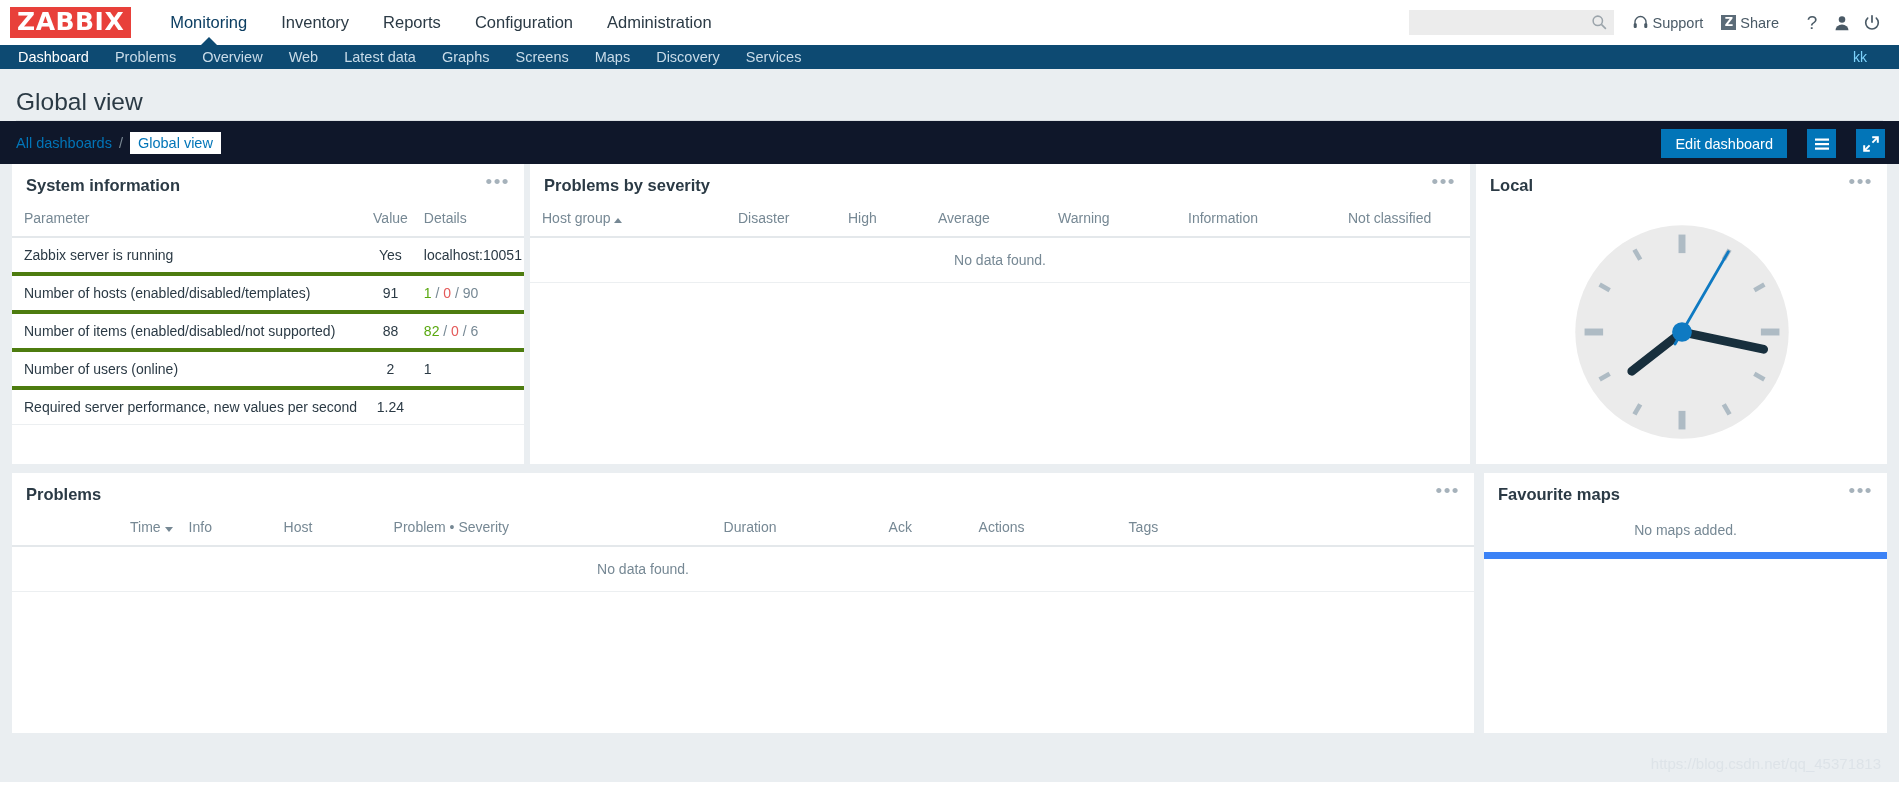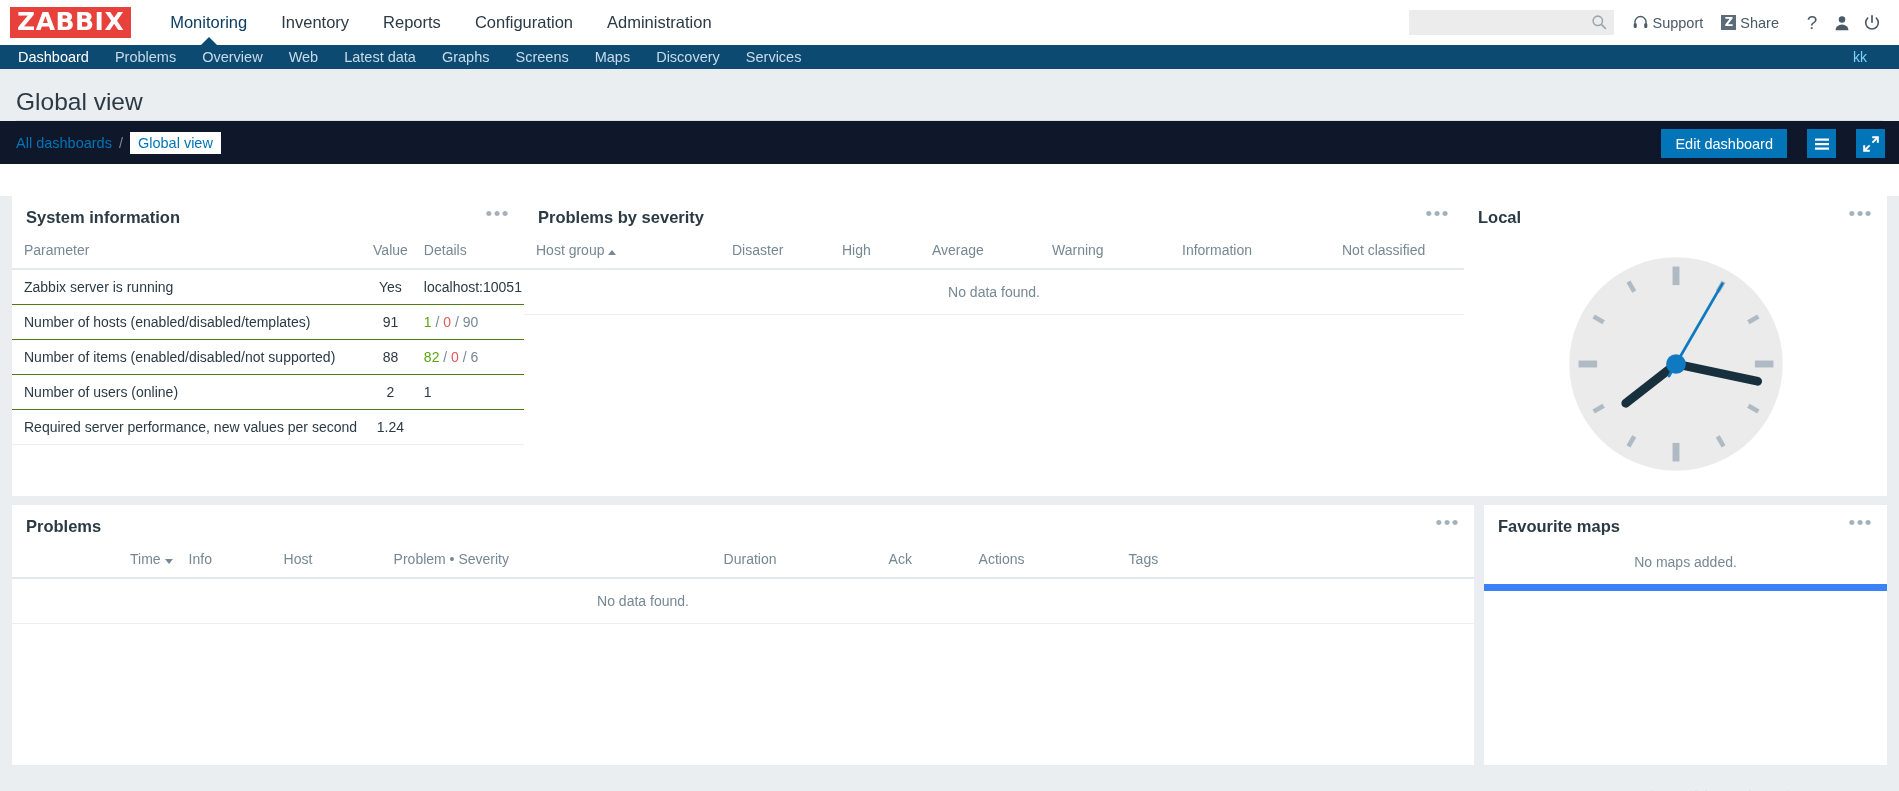--- a/index.html
+++ b/index.html
@@ -206,21 +206,21 @@
     display: inline-block;
   }
 
   
   .dash {
     background: #eaeef1;
     padding: 0 12px 0 12px;
     height: calc(791px - 45px - 36px - 51px - 1px - 40px);
     position: relative;
   }
-  .row1 { display: flex; gap: 0; height: 300px; margin-top: 32px; }
+  .row1 { display: flex; gap: 6px; height: 300px; }
   .row2 { display: flex; gap: 10px; margin-top: 9px; height: 260px; }
 
   .widget {
     background: #ffffff;
     position: relative;
     display: flex; flex-direction: column;
   }
   .w-head {
     padding: 12px 14px 10px 14px;
     display: flex; align-items: flex-start; justify-content: space-between;
@@ -247,21 +247,21 @@
     font-size: 14px;
     text-align: left;
     padding: 5px 8px 10px 8px;
     border-bottom: 2px solid #e4e8eb;
     white-space: nowrap;
   }
   table.zt td {
     font-size: 14px;
     color: #2b3a45;
     padding: 9px 8px;
-    border-bottom: 1px solid #4d7c0f;
+    border-bottom: 4px solid #4d7c0f;
     white-space: nowrap;
   }
   table.zt tr:last-child td { border-bottom: 1px solid #eceff1; }
   .nodata {
     text-align: center;
     color: #768894;
     font-size: 14px;
     padding: 14px 0;
   }
   .green { color: #59a80f; }

